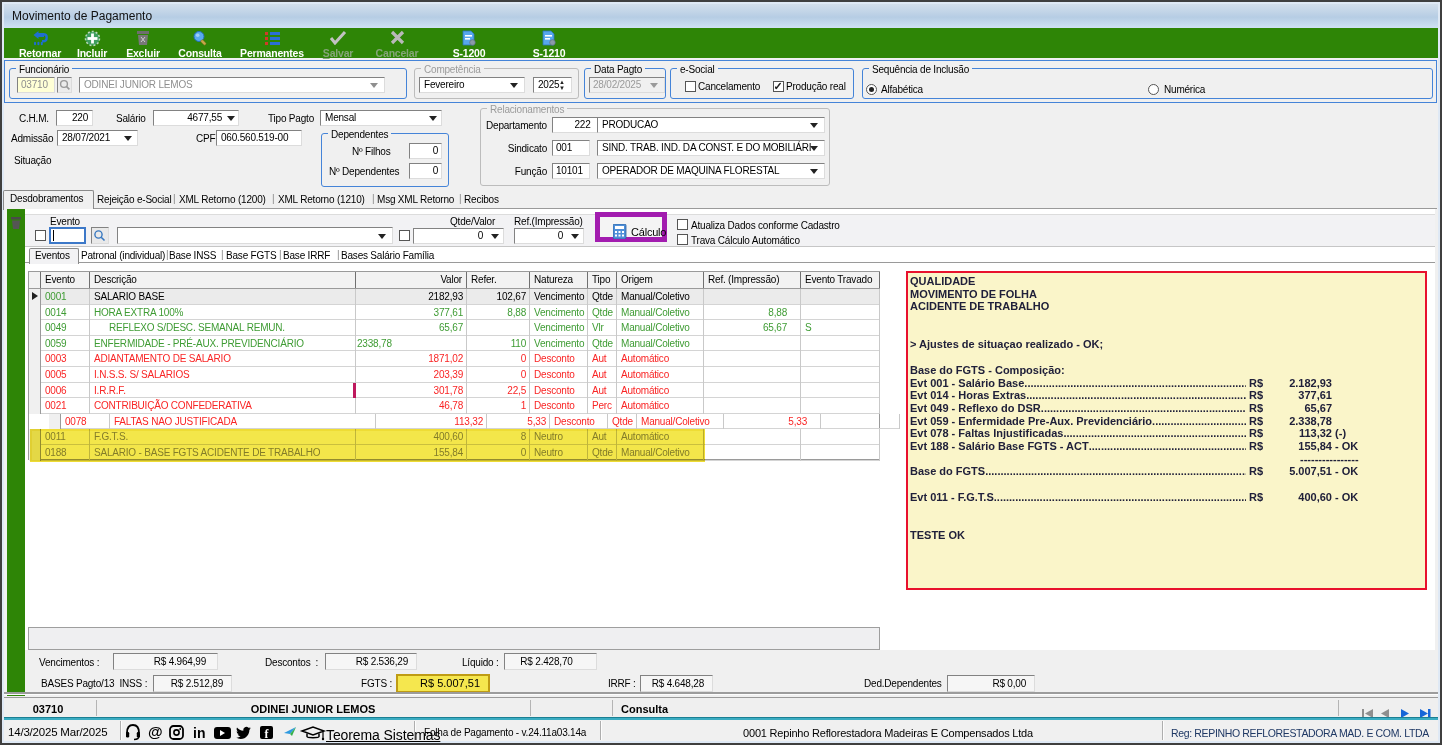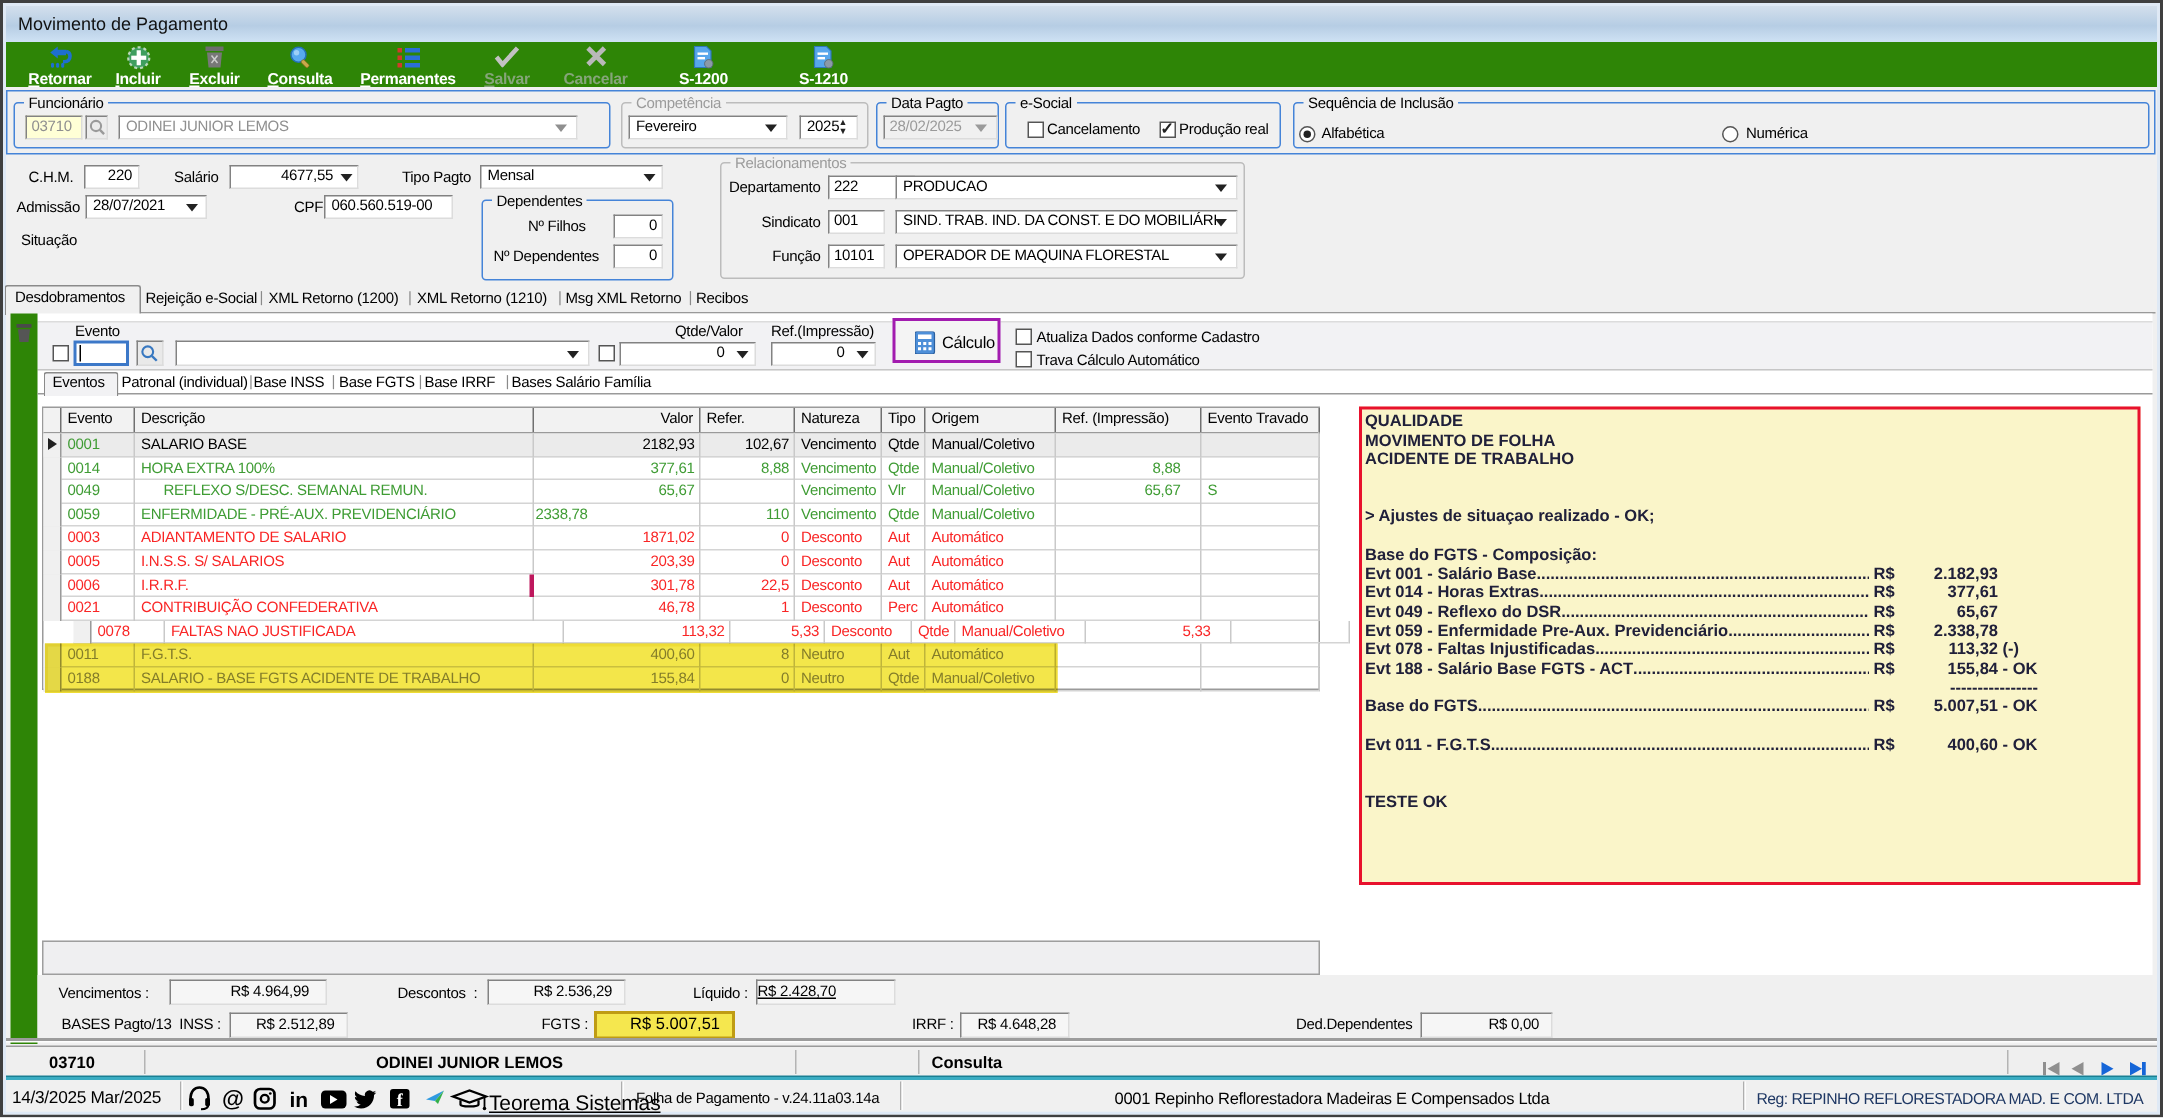--- a/index.html
+++ b/index.html
@@ -158,21 +158,21 @@
     </div>
 <div class="lbl" style="left:352px;top:146px;">Nº Filhos</div>
 <div class="inp" style="left:409px;top:143px;width:33px;height:16px;text-align:right;padding-right:3px;line-height:14px;">0</div>
 <div class="lbl" style="left:329px;top:166px;">Nº Dependentes</div>
 <div class="inp" style="left:409px;top:163px;width:33px;height:16px;text-align:right;padding-right:3px;line-height:14px;">0</div>
 
 <div class="grpg" style="left:480px;top:108px;width:350px;height:78px;">
       <span class="leg" style="color:#9b9b9b;">Relacionamentos</span>
     </div>
 <div class="lbl" style="left:484px;top:120px;width:63px;text-align:right;">Departamento</div>
-<div class="inp" style="left:552px;top:117px;width:58px;height:16px;line-height:14px;padding-left:3px;">222</div>
+<div class="inp" style="left:552px;top:117px;width:58px;height:16px;line-height:14px;padding-left:3px;text-align:center;">222</div>
 <div class="inp" style="left:597px;top:117px;width:228px;height:16px;line-height:14px;padding-left:4px;">PRODUCAO</div>
 <div class="arr" style="left:810px;top:123px;"></div>
 <div class="lbl" style="left:484px;top:143px;width:63px;text-align:right;">Sindicato</div>
 <div class="inp" style="left:552px;top:140px;width:38px;height:16px;line-height:14px;padding-left:3px;">001</div>
 <div class="inp" style="left:597px;top:140px;width:228px;height:16px;line-height:14px;padding-left:4px;">SIND. TRAB. IND. DA CONST. E DO MOBILIÁRI</div>
 <div class="arr" style="left:810px;top:146px;"></div>
 <div class="lbl" style="left:484px;top:166px;width:63px;text-align:right;">Função</div>
 <div class="inp" style="left:552px;top:163px;width:38px;height:16px;line-height:14px;padding-left:3px;">10101</div>
 <div class="inp" style="left:597px;top:163px;width:228px;height:16px;line-height:14px;padding-left:4px;">OPERADOR DE MAQUINA FLORESTAL</div>
 <div class="arr" style="left:810px;top:169px;"></div>
@@ -210,21 +210,21 @@
       </svg></div>
 <div class="inp" style="left:117px;top:227px;width:276px;height:17px;"></div>
 <div class="arr" style="left:378px;top:234px;"></div>
 <div class="cb" style="left:399px;top:230px;"></div>
 <div class="lbl" style="left:450px;top:216px;">Qtde/Valor</div>
 <div class="lbl" style="left:514px;top:216px;">Ref.(Impressão)</div>
 <div class="inp" style="left:413px;top:228px;width:91px;height:16px;text-align:right;padding-right:20px;line-height:14px;">0</div>
 <div class="arr" style="left:491px;top:234px;"></div>
 <div class="inp" style="left:514px;top:228px;width:70px;height:16px;text-align:right;padding-right:20px;line-height:14px;">0</div>
 <div class="arr" style="left:571px;top:234px;"></div>
-<div class="abs" style="left:595px;top:212px;width:72px;height:30px;background:#f4f4f4;border:2px solid #a21caf;box-sizing:border-box;">
+<div class="abs" style="left:595px;top:212px;width:72px;height:30px;background:#f4f4f4;border:5px solid #a21caf;box-sizing:border-box;">
   <svg width="14" height="15" style="position:absolute;left:13px;top:7px;" viewBox="0 0 14 15">
         <rect x="0" y="0" width="13" height="15" rx="1.5" fill="#4e8fd8" stroke="#2b5f9e" stroke-width="0.8"></rect>
         <rect x="2" y="2" width="9" height="3" fill="#fff"></rect>
         <g fill="#fff">
           <rect x="2" y="7" width="2" height="2"></rect>
           <rect x="5.5" y="7" width="2" height="2"></rect>
           <rect x="9" y="7" width="2" height="2"></rect>
           <rect x="2" y="10.5" width="2" height="2"></rect>
           <rect x="5.5" y="10.5" width="2" height="2"></rect>
           <rect x="9" y="10.5" width="2" height="2"></rect>
@@ -426,21 +426,21 @@
 </div>
 
 <div class="abs" style="left:28px;top:627px;width:852px;height:23px;background:#efeff1;border:1px solid #9e9e9e;box-sizing:border-box;"></div>
 
 <div class="abs" style="left:25px;top:650px;width:1412px;height:42px;background:#f0f0f0;"></div>
 <div class="lbl" style="left:39px;top:657px;">Vencimentos :</div>
 <div class="inp" style="left:113px;top:653px;width:105px;height:17px;text-align:right;padding-right:11px;line-height:15px;background:#f6f6f6;">R$ 4.964,99</div>
 <div class="lbl" style="left:265px;top:657px;">Descontos&nbsp; :</div>
 <div class="inp" style="left:325px;top:653px;width:92px;height:17px;text-align:right;padding-right:8px;line-height:15px;background:#f6f6f6;">R$ 2.536,29</div>
 <div class="lbl" style="left:462px;top:657px;">Líquido :</div>
-<div class="inp" style="left:504px;top:653px;width:93px;height:17px;text-align:left;padding-right:8px;line-height:15px;background:#f6f6f6;text-decoration:underline;">R$ 2.428,70</div>
+<div class="inp" style="left:504px;top:653px;width:93px;height:17px;text-align:center;padding-right:8px;line-height:15px;background:#f6f6f6;">R$ 2.428,70</div>
 <div class="lbl" style="left:41px;top:678px;">BASES Pagto/13&nbsp;&nbsp;INSS :</div>
 <div class="inp" style="left:153px;top:675px;width:79px;height:17px;text-align:right;padding-right:8px;line-height:15px;background:#f6f6f6;">R$ 2.512,89</div>
 <div class="lbl" style="left:361px;top:678px;">FGTS :</div>
 <div class="abs" style="left:396px;top:674px;width:94px;height:19px;background:#f5e74e;border:2px solid #bf9c14;box-sizing:border-box;font-size:11px;text-align:right;padding-right:8px;line-height:15px;">R$ 5.007,51</div>
 <div class="lbl" style="left:608px;top:678px;">IRRF :</div>
 <div class="inp" style="left:640px;top:675px;width:73px;height:17px;text-align:right;padding-right:8px;line-height:15px;background:#f6f6f6;">R$ 4.648,28</div>
 <div class="lbl" style="left:864px;top:678px;">Ded.Dependentes</div>
 <div class="inp" style="left:947px;top:675px;width:88px;height:17px;text-align:right;padding-right:8px;line-height:15px;background:#f6f6f6;">R$ 0,00</div>
 
 <div class="abs" style="left:4px;top:692px;width:1434px;height:2px;background:#9c9c9c;"></div>

